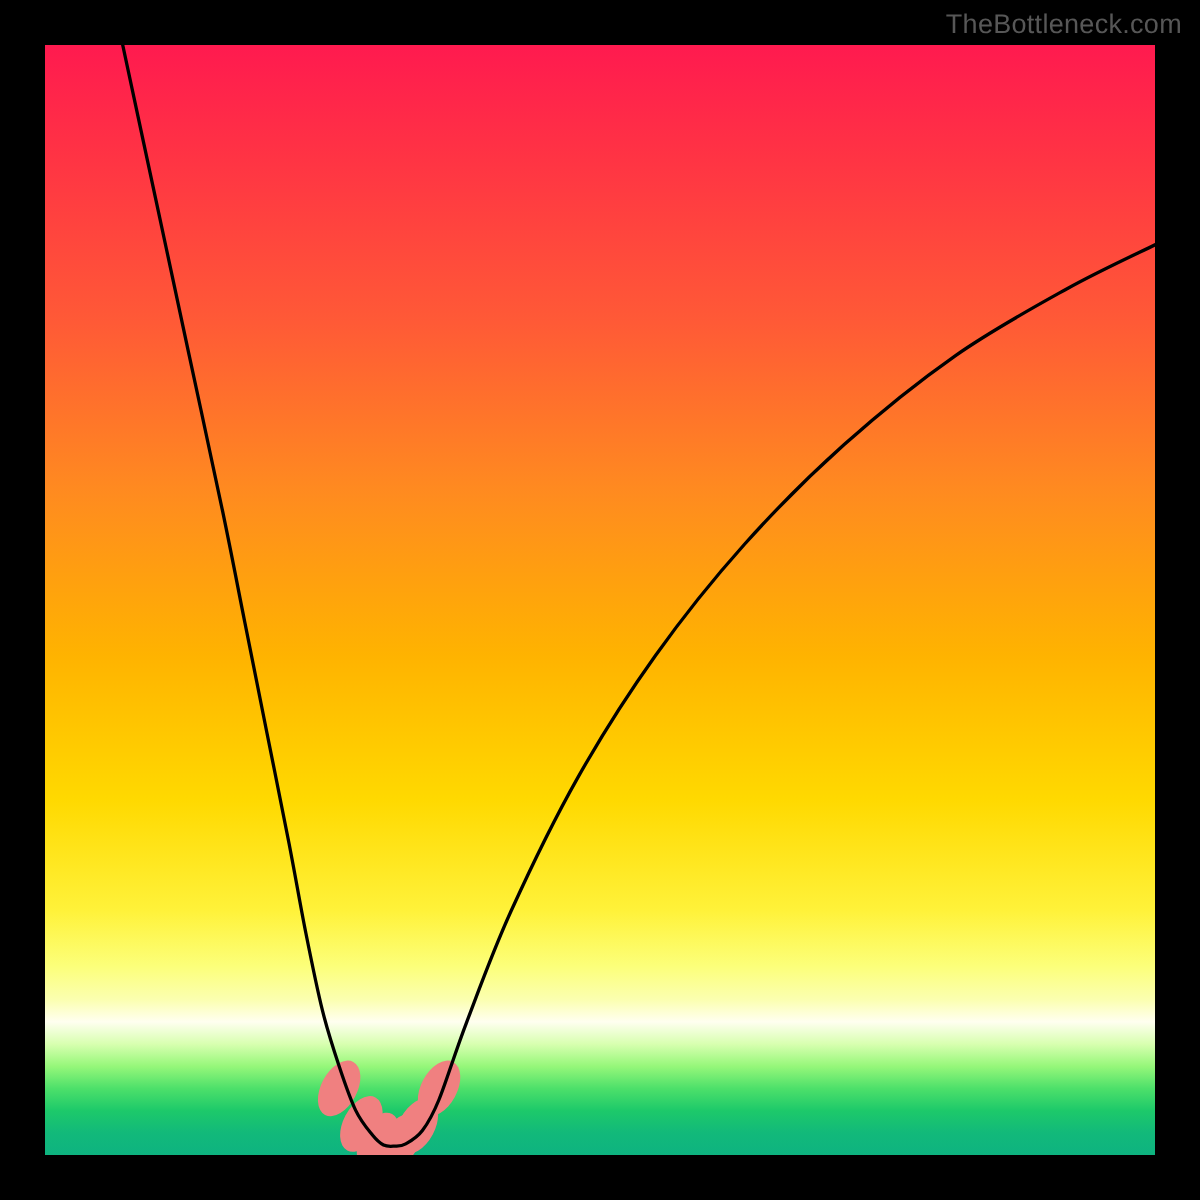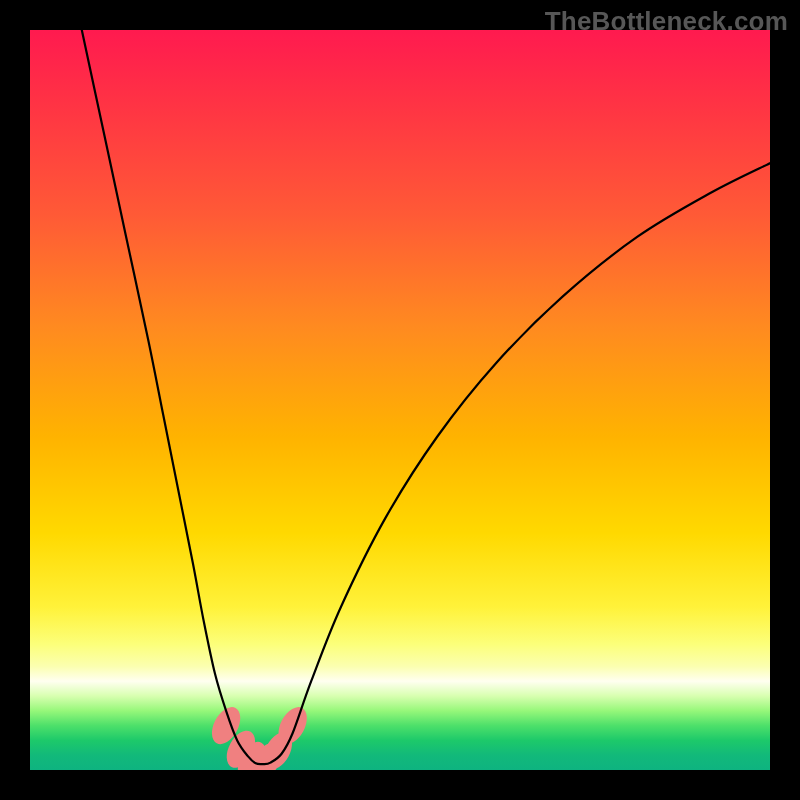--- a/index.html
+++ b/index.html
@@ -55,23 +55,23 @@
     position: absolute;
     inset: 0;
     width: 100%;
     height: 100%;
   }
   .watermark {
     position: absolute;
     top: 6px;
     right: 12px;
     color: #575757;
-    font-size: 26px;
+    font-size: 18px;
     letter-spacing: 0.2px;
-    font-weight: 700;
+    font-weight: 400;
   }
 </style>
 </head>
 <body>
 
 <div class="frame">
   <div class="plot-area">
     <div class="gradient-bg">
       <div class="grad-main"></div>
     </div>

